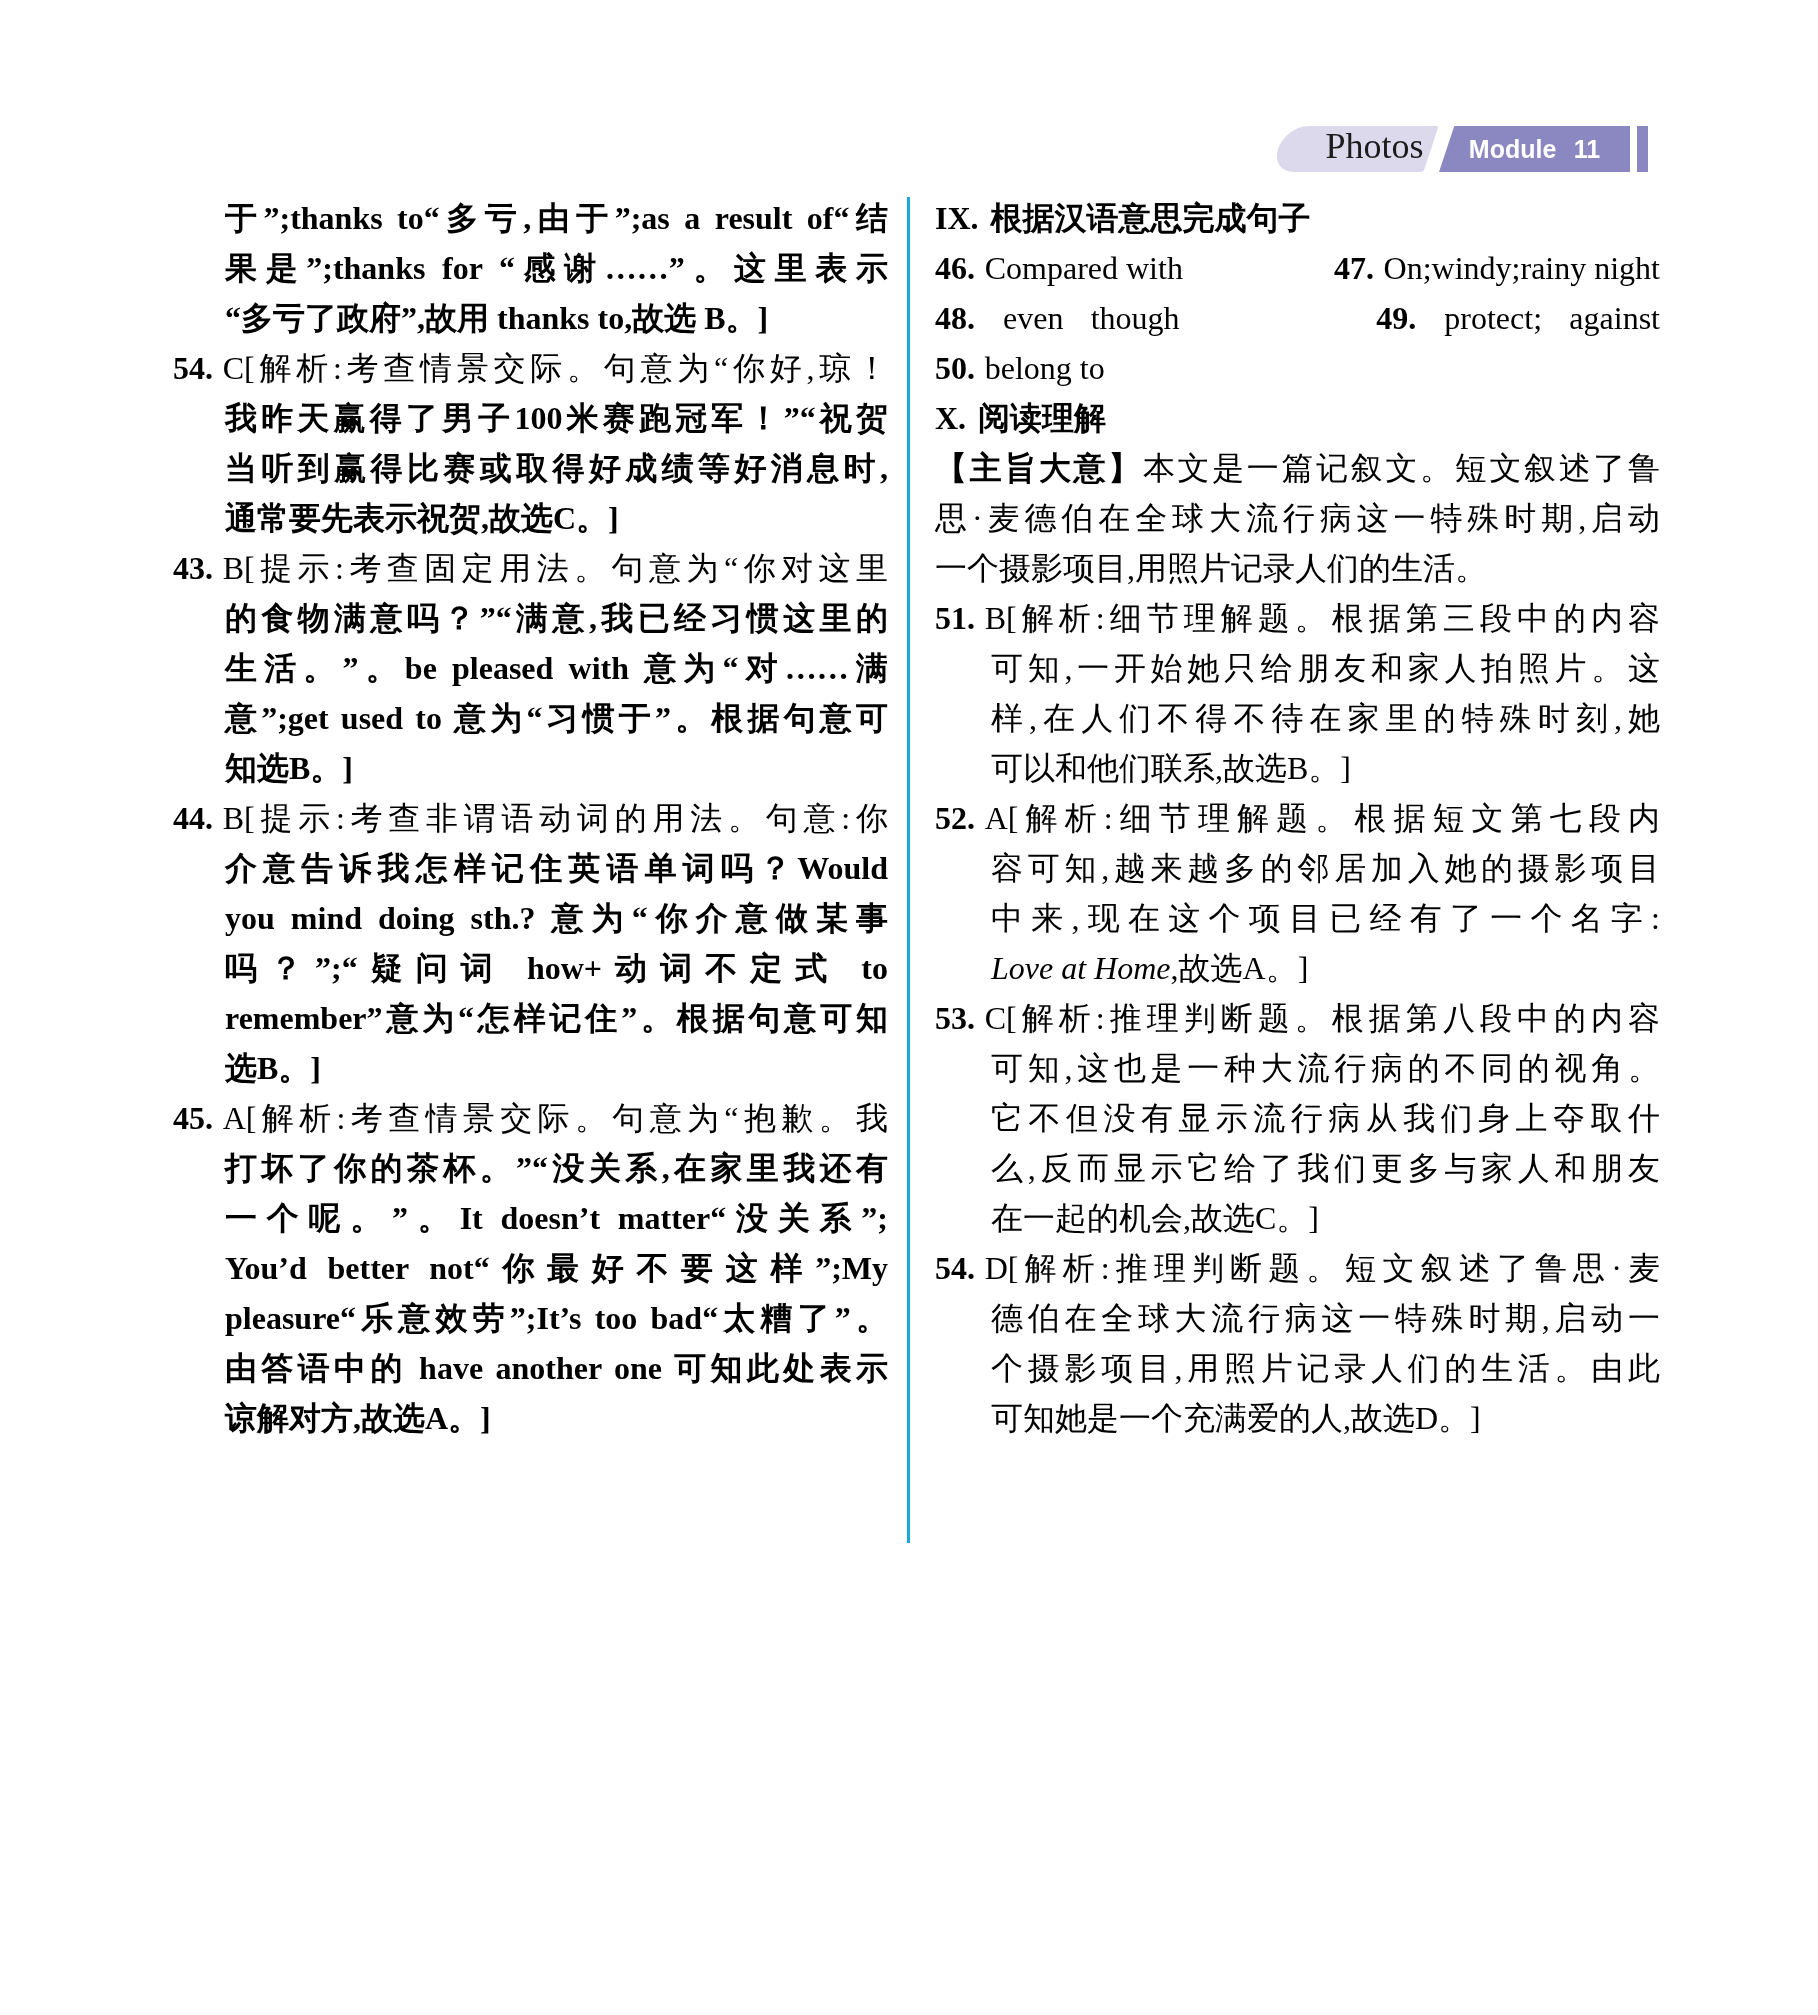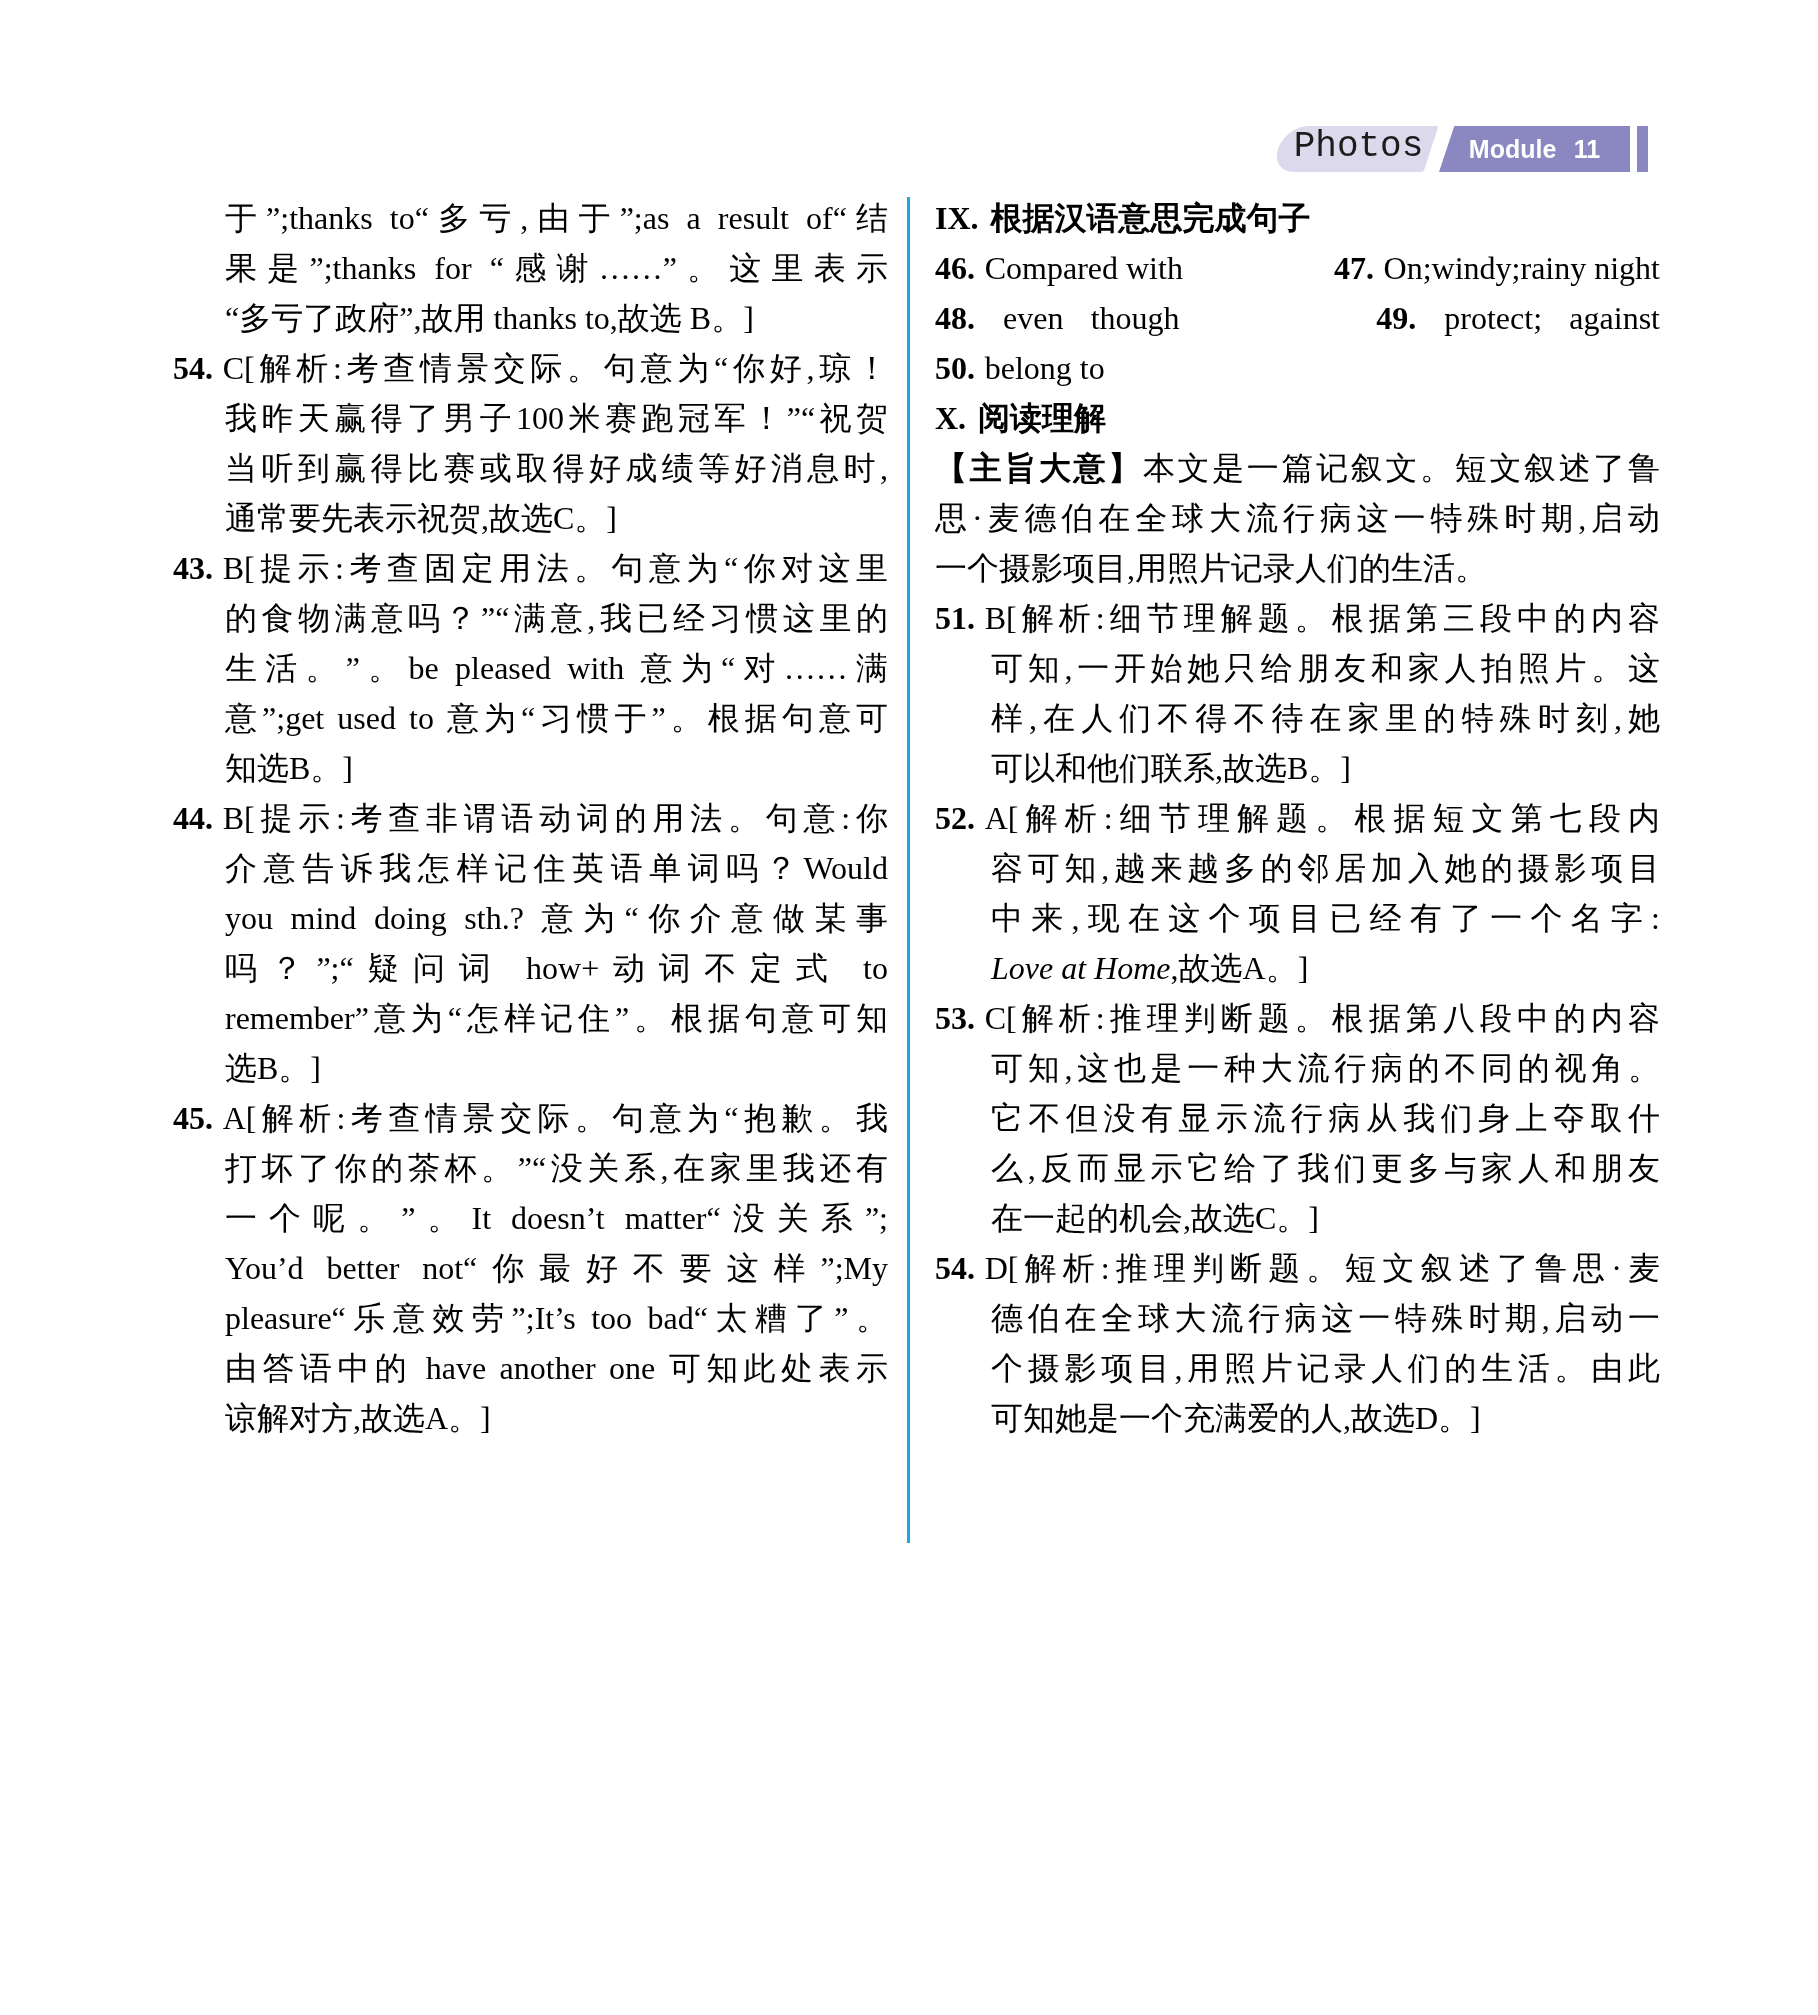--- a/index.html
+++ b/index.html
@@ -15,24 +15,24 @@
 
   
   .header{position:absolute;left:1278px;top:126px;width:376px;height:46px;}
   .tab-unit{
     position:absolute;left:0;top:0;width:153px;height:46px;
     background:var(--unit_bg,#dcd9ec);
     transform:skewX(-18deg);
     border-radius:23px 2.4px 2.4px 23px;
   }
   .tab-unit-label{
-    position:absolute;left:8px;top:0;width:145px;height:40px;
+    position:absolute;left:24px;top:0;width:145px;height:40px;
     display:flex;align-items:center;justify-content:center;
     font-size:36px;color:var(--unit_text,#1c1c1c);
-    font-family:Liberation Mono, monospace;
+    font-family:Liberation Serif, serif;
   }
   .tab-module{
     position:absolute;left:161px;top:0;width:191px;height:46px;
     background:var(--module_bg,#8b87c1);
     -webkit-clip-path:polygon(15.3px 0,100% 0,100% 100%,0 100%);
     clip-path:polygon(15.3px 0,100% 0,100% 100%,0 100%);
   }
   .tab-module-label{
     position:absolute;left:161px;top:0;width:191px;height:46px;
     display:flex;align-items:center;justify-content:center;
@@ -51,21 +51,21 @@
     background:var(--divider,#1ba7e0);
   }
 
   
   .col{position:absolute;top:193px;font-size:32px;line-height:50px;}
   #left-col{left:173px;width:715px;}
   #right-col{left:935px;width:725px;}
 
   .line{text-align:justify;text-align-last:justify;}
   .line.lastline{text-align-last:left;}
-  #left-col .cont{padding-left:52px;}
+  #left-col .cont{padding-left:52px;font-weight:bold;}
   #right-col .cont{padding-left:56px;}
   .num{font-weight:700;margin-right:9.7px;}
 
   .heading{text-align:center;text-align-last:left;font-weight:700;}
   .heading .roman{font-family:"Liberation Serif","DejaVu Serif",serif;margin-right:12px;}
   .hei{font-family:"Liberation Sans","DejaVu Sans",sans-serif;font-weight:700;}
 
   .answer-row{display:flex;justify-content:space-between;}
   .answer-row.single{justify-content:flex-start;}
   .answer-row .seg{white-space:nowrap;}

